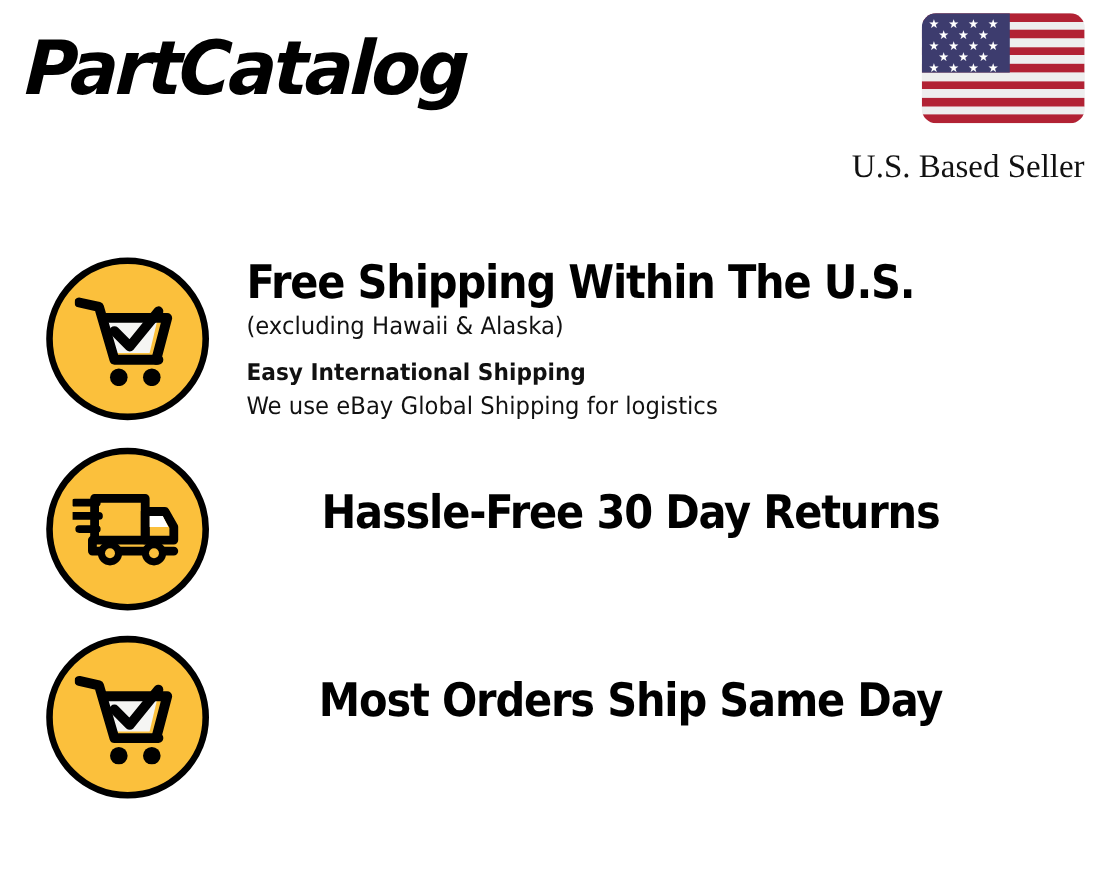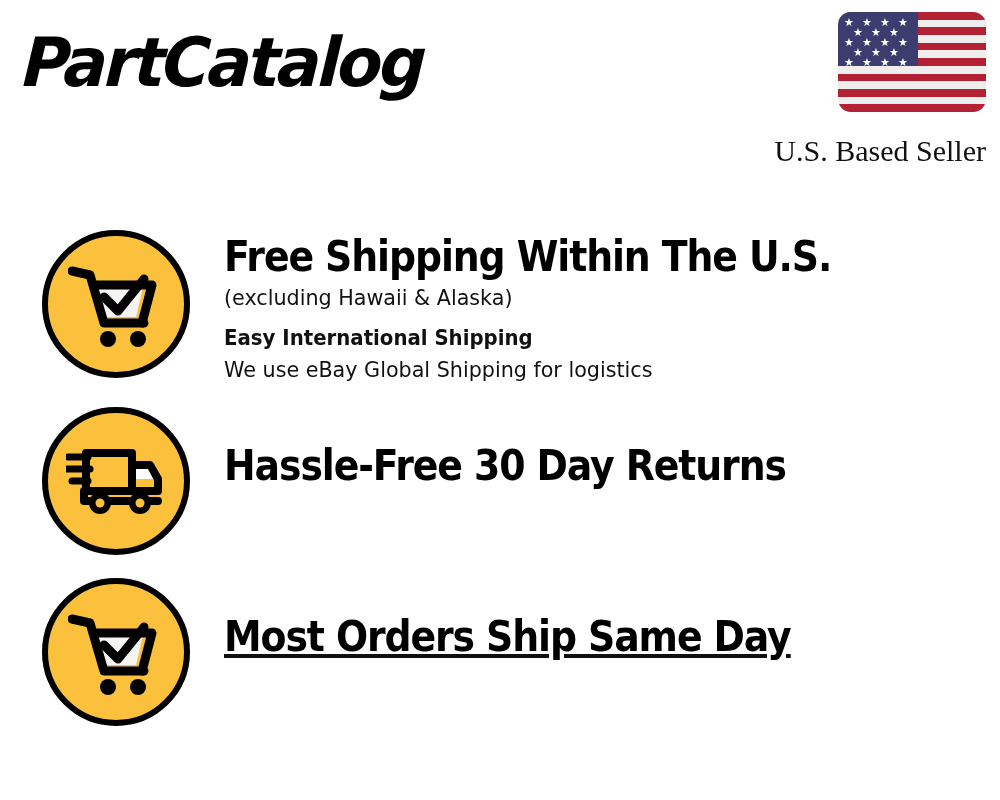--- a/index.html
+++ b/index.html
@@ -113,23 +113,23 @@
     top: 230px;
     width: 1000px;
   }
   .feature-row {
     position: absolute;
     left: 0;
     width: 1000px;
     display: flex;
     align-items: flex-start;
   }
-  .row-1 { top: 0px; }
+  .row-1 { top: 0px; align-items: center; }
   .row-2 { top: 177px; }
-  .row-3 { top: 348px; text-decoration: underline; }
+  .row-3 { top: 348px; }
 
   .icon-badge {
     position: relative;
     flex: 0 0 auto;
     width: 148px;
     height: 148px;
     margin-left: 42px;
     border-radius: 50%;
     background: #fbc03c;
     border: 6px solid #000000;
@@ -140,21 +140,21 @@
     left: 50%;
     top: 50%;
     transform: translate(-50%, -50%);
   }
 
   .feature-text {
     flex: 1 1 auto;
     margin-left: 34px;
     padding-top: 2px;
   }
-  .feature-text.centered { padding-top: 34px; }
+  .feature-text.centered { padding-top: 34px; text-align: center; }
 
   .feature-title {
     font-family: "DejaVu Sans", sans-serif;
     font-weight: bold;
     font-size: 42px;
     line-height: 50px;
     letter-spacing: -1.2px;
     color: #000000;
     transform: scaleX(0.90);
     transform-origin: left center;

